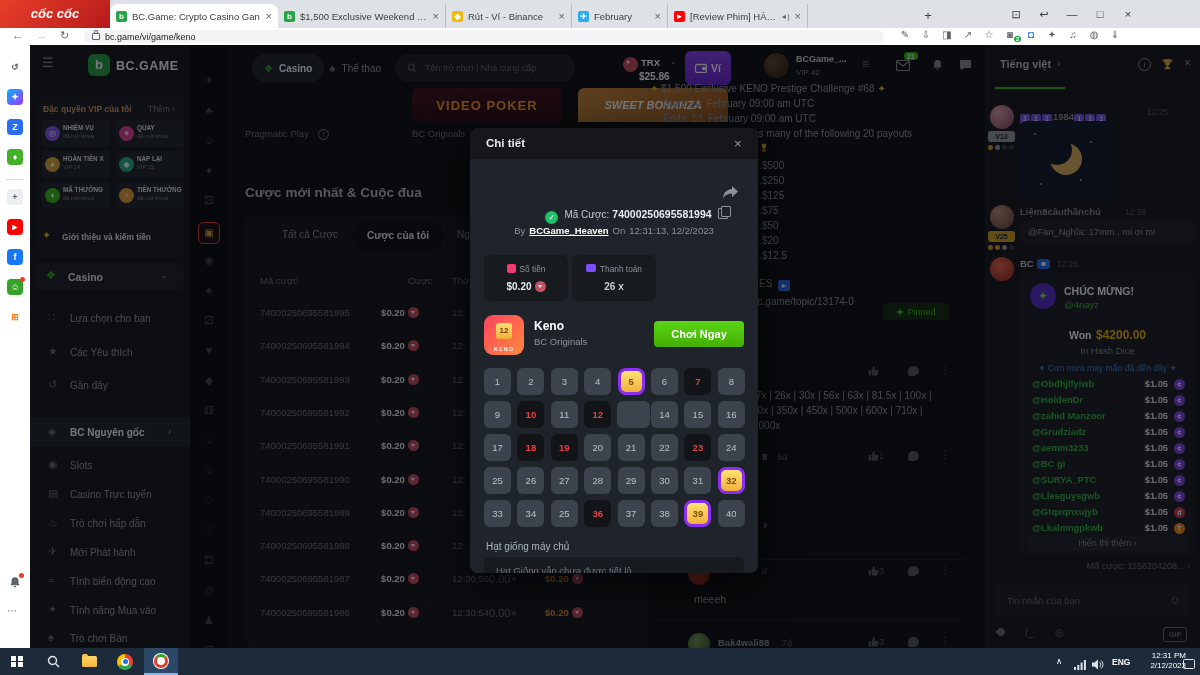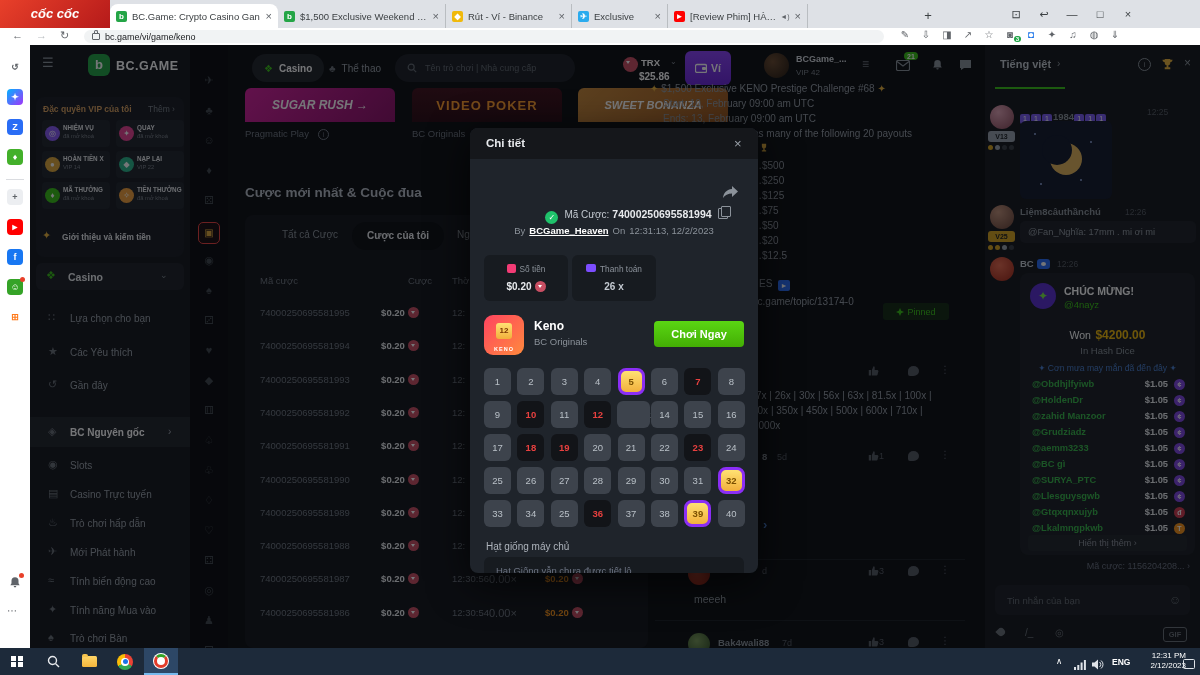--- a/index.html
+++ b/index.html
@@ -148,21 +148,21 @@
 .star{position:absolute;width:2px;height:2px;border-radius:50%;background:#8fa3d8}
 #bub2{left:35px;top:176px;width:176px;height:22px;background:#1f2228;border-radius:5px}
 #bub2 .tx{position:absolute;left:8px;top:6px;font-size:9.3px;color:#949ba3;white-space:nowrap}
 #eyeB{left:52px;top:214px;width:13px;height:10px;background:#2a6df5;border-radius:3px}
 #eyeB::after{content:"";position:absolute;left:4px;top:3px;width:5px;height:4px;background:#fff;border-radius:50%}
 #wcard{left:35px;top:228px;width:175px;height:282px;background:#1d2126;border-radius:8px;overflow:hidden}
 #wcIco{position:absolute;left:10px;top:10px;width:26px;height:26px;border-radius:50%;background:#5b2fd1;color:#7ce84a;font-size:12px;text-align:center;line-height:26px}
 #wcTitle{position:absolute;left:44px;top:12px;font-size:10.5px;font-weight:bold;color:#fff}
 #wcUser{position:absolute;left:44px;top:26px;font-size:9.5px;color:#3bc117}
 #wonLine{position:absolute;left:0;top:52px;width:175px;text-align:center}
-#wonLine .w1{font-size:10.5px;font-weight:normal;color:#fff}
+#wonLine .w1{font-size:10.5px;font-weight:bold;color:#fff}
 #wonLine .w2{font-size:12px;font-weight:bold;color:#f0b90b}
 #gameLine{position:absolute;left:0;top:72px;width:175px;text-align:center;font-size:9.5px;color:#8b929a}
 #rainTitle{position:absolute;left:0;top:90px;width:175px;text-align:center;font-size:8.6px;color:#4a7fd0;white-space:nowrap}
 .rrow{position:absolute;left:0;width:175px;height:16px}
 .rname{position:absolute;left:12px;top:2px;font-size:9.3px;color:#39b54a;font-weight:bold}
 .ramt{position:absolute;right:27px;top:2px;font-size:9.3px;font-weight:bold;color:#e8eaed}
 .rcoin{position:absolute;right:10px;top:2px;width:11px;height:11px;border-radius:50%;color:#fff;font-size:7px;font-weight:bold;text-align:center;line-height:11px}
 #rShow{position:absolute;left:8px;top:262px;width:159px;height:16px;background:#23262b;border-radius:4px;text-align:center;font-size:9px;color:#8b929a;line-height:16px}
 #betLink{left:0;top:516px;width:205px;text-align:right;font-size:9px;color:#6b7280}
 #chInput{left:10px;top:540px;width:195px;height:30px;background:#1e2126;border-radius:6px;display:flex;align-items:center}
@@ -239,21 +239,21 @@
           <span class="tabtitle">$1,500 Exclusive Weekend Ke</span>
           <span class="tclose">×</span>
         </div>
         <div class="tab" style="width: 126px;">
           <span class="fav" style="background: rgb(240, 185, 11);">◆</span>
           <span class="tabtitle">Rút - Ví - Binance</span>
           <span class="tclose">×</span>
         </div>
         <div class="tab" style="width: 96px;">
           <span class="fav" style="background: rgb(42, 171, 238);">✈</span>
-          <span class="tabtitle">Exclusive</span>
+          <span class="tabtitle">February</span>
           <span class="tclose">×</span>
         </div>
         <div class="tab" style="width: 140px;">
           <span class="fav" style="background: rgb(255, 0, 0);">►</span>
           <span class="tabtitle">[Review Phim] HÀO QUA</span>
           <span class="spk">◄)</span>
           <span class="tclose">×</span>
         </div>
       </div>
     <div id="newtab" class="ab">+</div>
@@ -470,23 +470,20 @@
           <path d="M8 2a4 4 0 0 0-4 4v3l-1.3 2.2h10.6L12 9V6a4 4 0 0 0-4-4zM6.5 12.2a1.5 1.5 0 0 0 3 0z" fill="#8b929a"></path>
         </svg>
     </div>
     <div class="ab hico" style="left:929px">
       <svg width="13" height="12" viewBox="0 0 13 12">
           <path d="M1 1h11v8H5L2 11V9H1z" fill="#8b929a"></path>
         </svg>
     </div>
 
     
-    <div id="ban1" class="ab banner">
-        <span class="tx">SUGAR RUSH →</span>
-      </div>
     <div id="ban3" class="ab banner">
         <span class="tx">SWEET BONANZA</span>
       </div>
     <div id="ban2" class="ab banner">
         <span class="tx">VIDEO POKER</span>
       </div>
     <div class="ab prov" style="left:215px">Pragmatic Play</div>
     <div id="infoC" class="ab">i</div>
     <div class="ab prov" style="left:382px">BC Originals</div>
 

